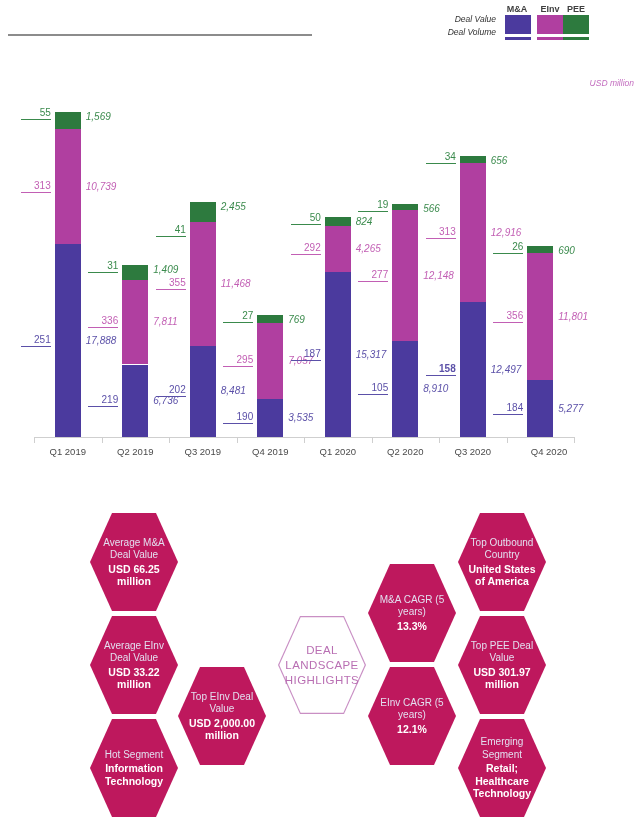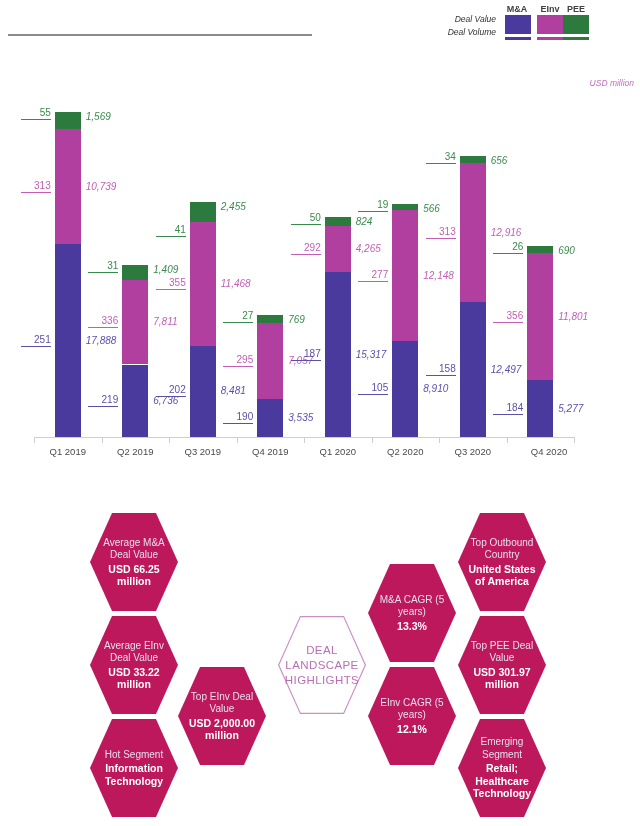--- a/index.html
+++ b/index.html
@@ -151,21 +151,21 @@
       <div class="val c-pee" style="left: 389.25px; top: 143.261px;">566</div>
       <div class="vol c-ma" style="left: 324.25px; width: 30px; top: 322.051px;"><span>105</span><span class="u u-ma"></span></div>
       <div class="vol c-ei" style="left: 324.25px; width: 30px; top: 208.727px;"><span>277</span><span class="u u-ei"></span></div>
       <div class="vol c-pee" style="left: 324.25px; width: 30px; top: 139.261px;"><span>19</span><span class="u u-pee"></span></div>
       <div class="seg ma" style="left: 425.75px; top: 242.495px; height: 134.505px;"></div>
       <div class="seg ei" style="left: 425.75px; top: 103.48px; height: 139.015px;"></div>
       <div class="seg pee" style="left: 425.75px; top: 96.419px; height: 7.06054px;"></div>
       <div class="val c-ma" style="left: 456.75px; top: 303.747px;">12,497</div>
       <div class="val c-ei" style="left: 456.75px; top: 166.987px;">12,916</div>
       <div class="val c-pee" style="left: 456.75px; top: 95.419px;">656</div>
-      <div class="vol c-ma" style="left: 391.75px; width: 30px; top: 302.747px;"><span>158</span><span class="u u-ma"></span></div>
+      <div class="vol c-ma" style="left: 391.75px; width: 30px; top: 302.747px; font-weight: bold;"><span>158</span><span class="u u-ma"></span></div>
       <div class="vol c-ei" style="left: 391.75px; width: 30px; top: 165.987px;"><span>313</span><span class="u u-ei"></span></div>
       <div class="vol c-pee" style="left: 391.75px; width: 30px; top: 91.419px;"><span>34</span><span class="u u-pee"></span></div>
       <div class="seg ma" style="left: 493.25px; top: 320.204px; height: 56.7964px;"></div>
       <div class="seg ei" style="left: 493.25px; top: 193.189px; height: 127.014px;"></div>
       <div class="seg pee" style="left: 493.25px; top: 185.763px; height: 7.42648px;"></div>
       <div class="val c-ma" style="left: 524.25px; top: 342.602px;">5,277</div>
       <div class="val c-ei" style="left: 524.25px; top: 250.696px;">11,801</div>
       <div class="val c-pee" style="left: 524.25px; top: 184.763px;">690</div>
       <div class="vol c-ma" style="left: 459.25px; width: 30px; top: 341.602px;"><span>184</span><span class="u u-ma"></span></div>
       <div class="vol c-ei" style="left: 459.25px; width: 30px; top: 249.696px;"><span>356</span><span class="u u-ei"></span></div>

